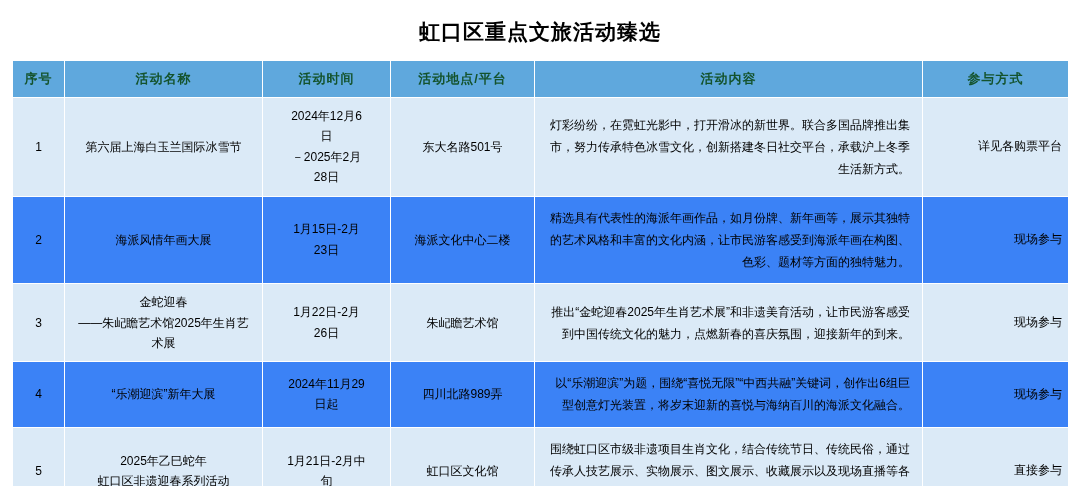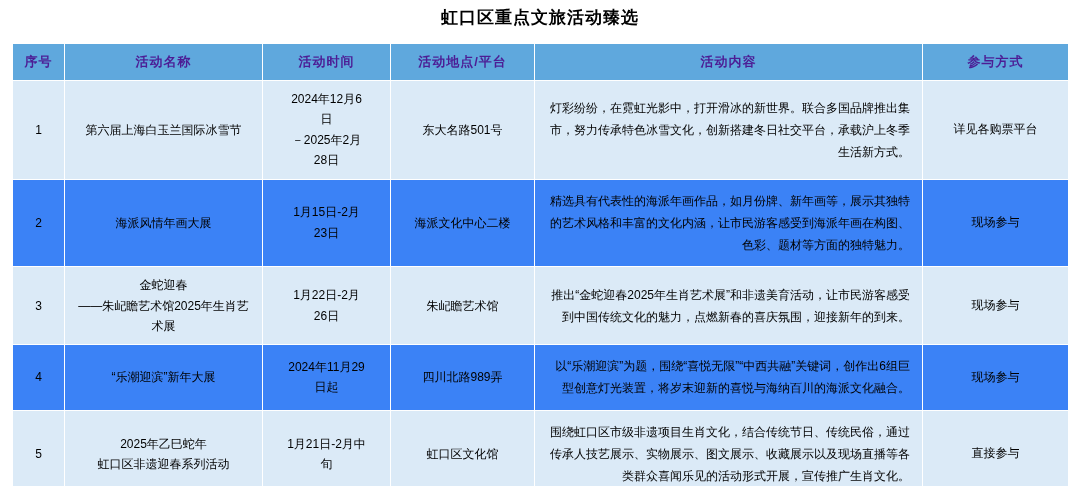--- a/index.html
+++ b/index.html
@@ -16,40 +16,40 @@
   }
   .page {
     width: 1080px;
     height: 486px;
     position: relative;
     box-sizing: border-box;
     padding: 0 12px;
   }
   .doc-title {
     text-align: center;
-    font-size: 17px;
+    font-size: 21px;
     font-weight: bold;
     letter-spacing: 1px;
-    padding: 6px 0 14px 0;
+    padding: 18px 0 14px 0;
     color: #000;
   }
   table.activity-table {
     width: 1056px;
     border-collapse: collapse;
     table-layout: fixed;
     font-size: 12px;
   }
   table.activity-table th,
   table.activity-table td {
     border: 1px solid #ffffff;
     vertical-align: middle;
   }
   thead th {
     background: #5fa8dd;
-    color: #4c1d95;
+    color: #14532d;
     font-weight: bold;
     font-size: 13px;
     height: 34px;
     text-align: center;
     letter-spacing: 1px;
   }
   tbody tr.row-odd td {
     background: #dbeaf7;
   }
   tbody tr.row-even td {
@@ -73,21 +73,21 @@
     text-align: center;
     line-height: 1.7;
     padding: 8px 8px;
   }
   td.col-content {
     text-align: right;
     line-height: 1.85;
     padding: 10px 12px;
   }
   td.col-join {
-    text-align: center;
+    text-align: right;
     padding: 8px 6px;
   }
   .cell-lines span {
     display: block;
   }
 </style>
 </head>
 <body>
 
 <div class="page">

